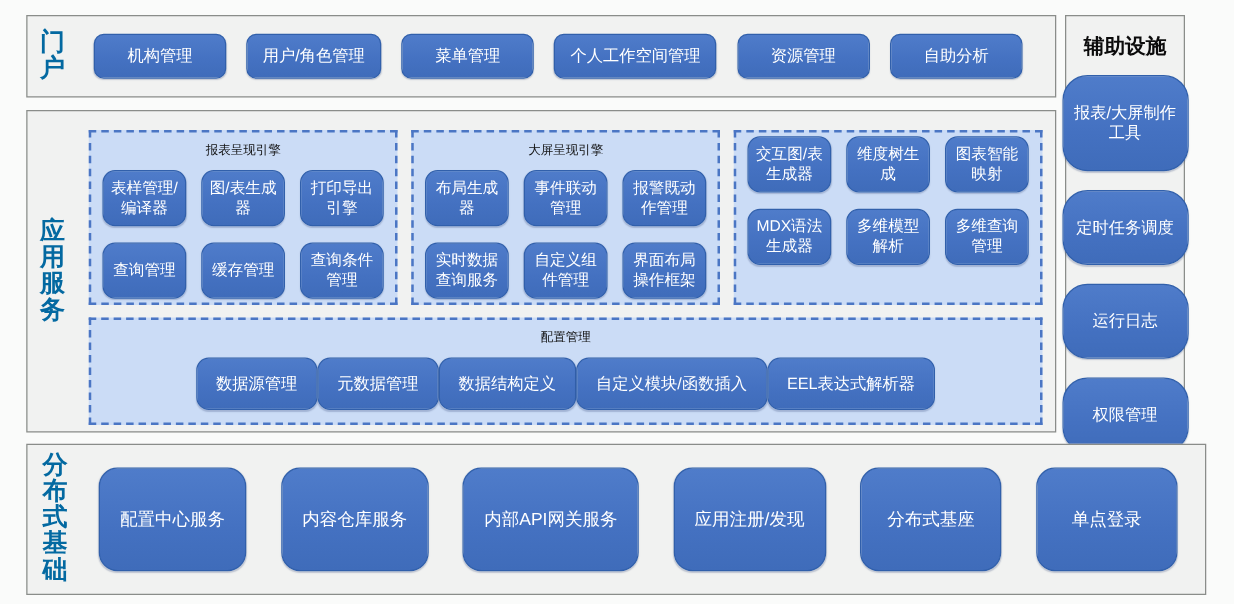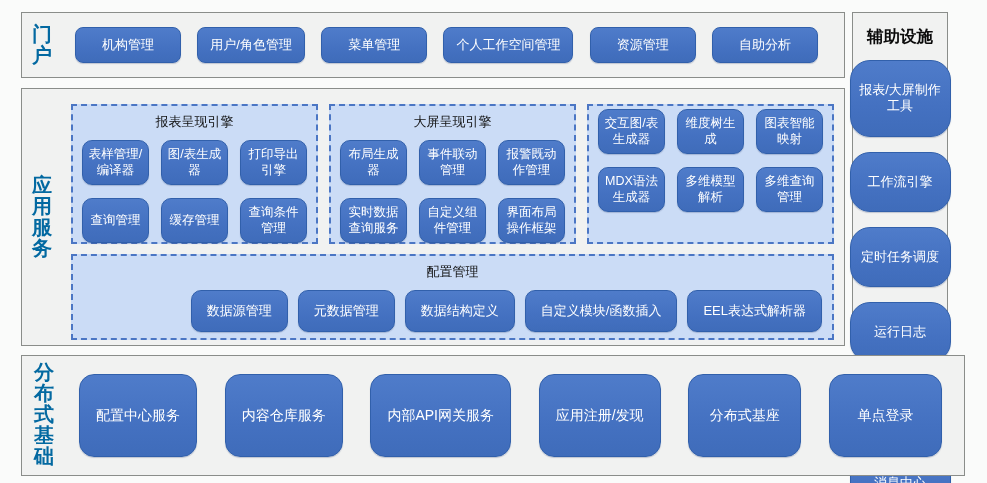--- a/index.html
+++ b/index.html
@@ -30,28 +30,28 @@
   .portal-row .btn{height:36px;min-width:106px;font-size:13px;padding:0 12px;}
   
   #app{left:21px;top:88px;width:824px;height:258px;display:flex;align-items:center;}
   #app .vlabel{margin-left:10px;margin-right:6px;}
   .app-content{flex:1;padding:15px 10px 10px 14px;box-sizing:border-box;height:100%;}
   .engine-row{display:flex;gap:11px;height:140px;}
   .panel{
     flex:1;background:#cbdcf6;border:2px dashed #4b76c4;
     box-sizing:border-box;padding:3px 9px 9px;
   }
-  .panel-title{text-align:center;font-size:13px;color:#111;margin:4px 0 9px;}
+  .panel-title{text-align:center;font-size:10px;color:#111;margin:4px 0 9px;}
   .panel-grid{display:grid;grid-template-columns:repeat(3,1fr);gap:13px 12px;}
   .panel-grid .btn{min-height:45px;font-size:12.5px;padding:2px 3px;border-radius:10px;}
   .config-panel{
     margin-top:10px;height:86px;background:#cbdcf6;border:2px dashed #4b76c4;
     box-sizing:border-box;padding:3px 10px;
   }
-  .config-row{display:flex;justify-content:flex-end;align-items:center;margin-top:7px;gap:10px;}
+  .config-row{display:flex;justify-content:center;align-items:center;margin-top:7px;}
   .config-row .btn{height:42px;font-size:13px;padding:0 15px;min-width:92px;border-radius:10px;}
   
   #aux{left:852px;top:12px;width:96px;height:334px;padding:6px 5px;}
   .aux-title{text-align:center;font-weight:bold;font-size:16.5px;color:#0b0b0b;margin:7px 0 12px;}
   .aux-col{display:flex;flex-direction:column;gap:15px;align-items:center;}
   .aux-col .btn{width:101px;min-height:30px;font-size:13px;padding:21px 5px;border-radius:20px;}
   
   #dist{left:21px;top:355px;width:944px;height:121px;display:flex;align-items:center;}
   #dist .vlabel{margin-left:12px;font-family:Liberation Mono, monospace;}
   .dist-row{flex:1;display:flex;justify-content:space-between;align-items:center;padding:0 22px 0 26px;}
@@ -119,21 +119,20 @@
           <div class="btn">EEL表达式解析器</div>
         </div>
     </div>
   </div>
 </div>
 
 <div id="aux" class="section">
   <div class="aux-title">辅助设施</div>
   <div class="aux-col">
       <div class="btn">报表/大屏制作工具</div>
-      <div class="btn">工作流引擎</div>
       <div class="btn">定时任务调度</div>
       <div class="btn">运行日志</div>
       <div class="btn">权限管理</div>
       <div class="btn">消息中心</div>
     </div>
 </div>
 
 <div id="dist" class="section">
   <div class="vlabel">分布式基础</div>
   <div class="dist-row">

